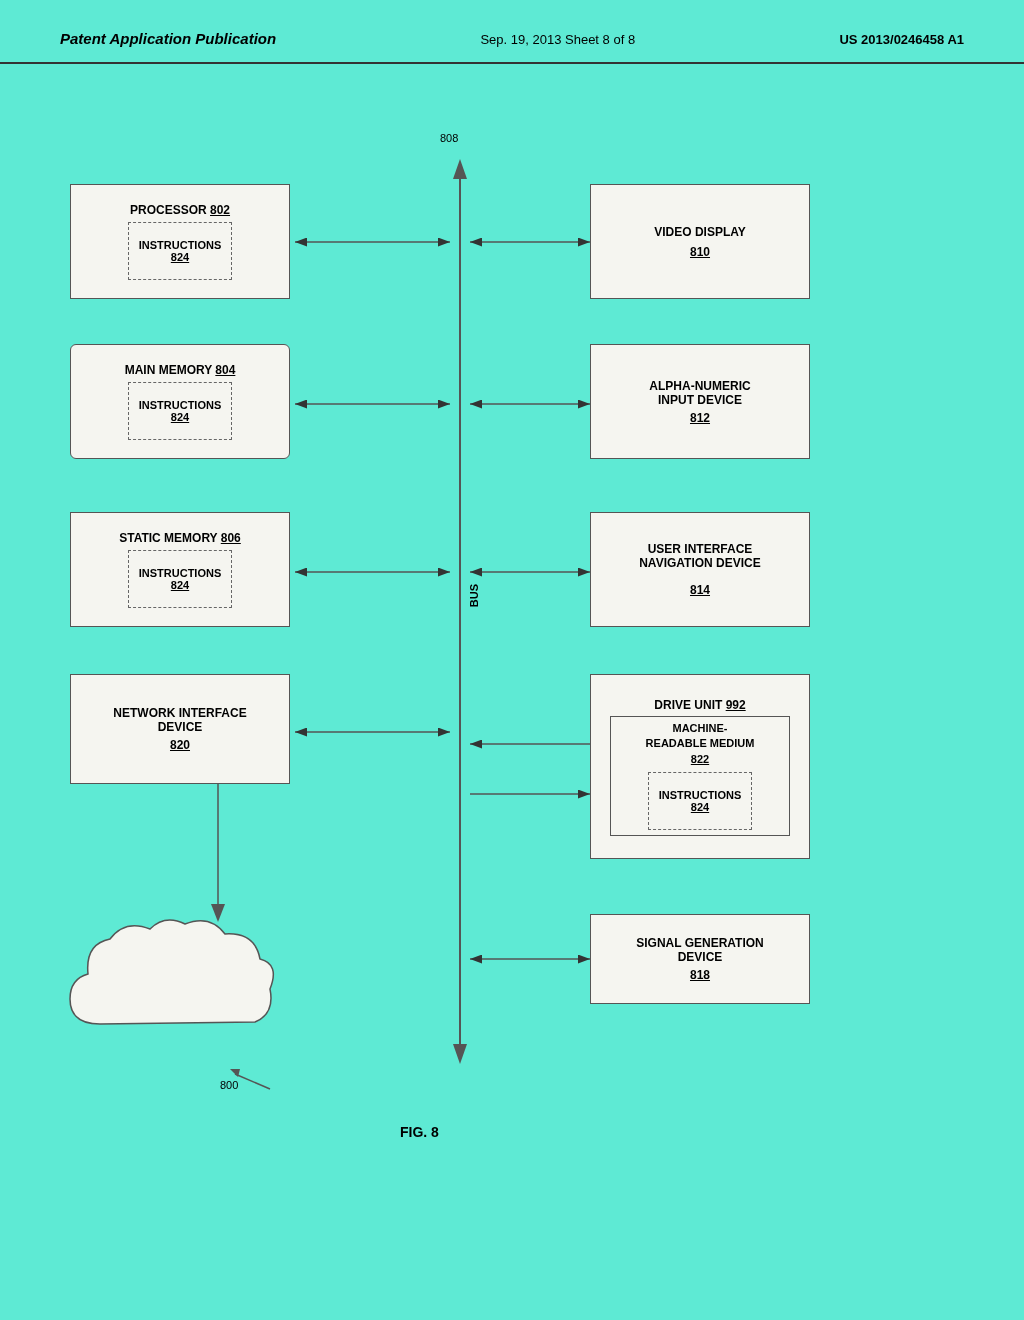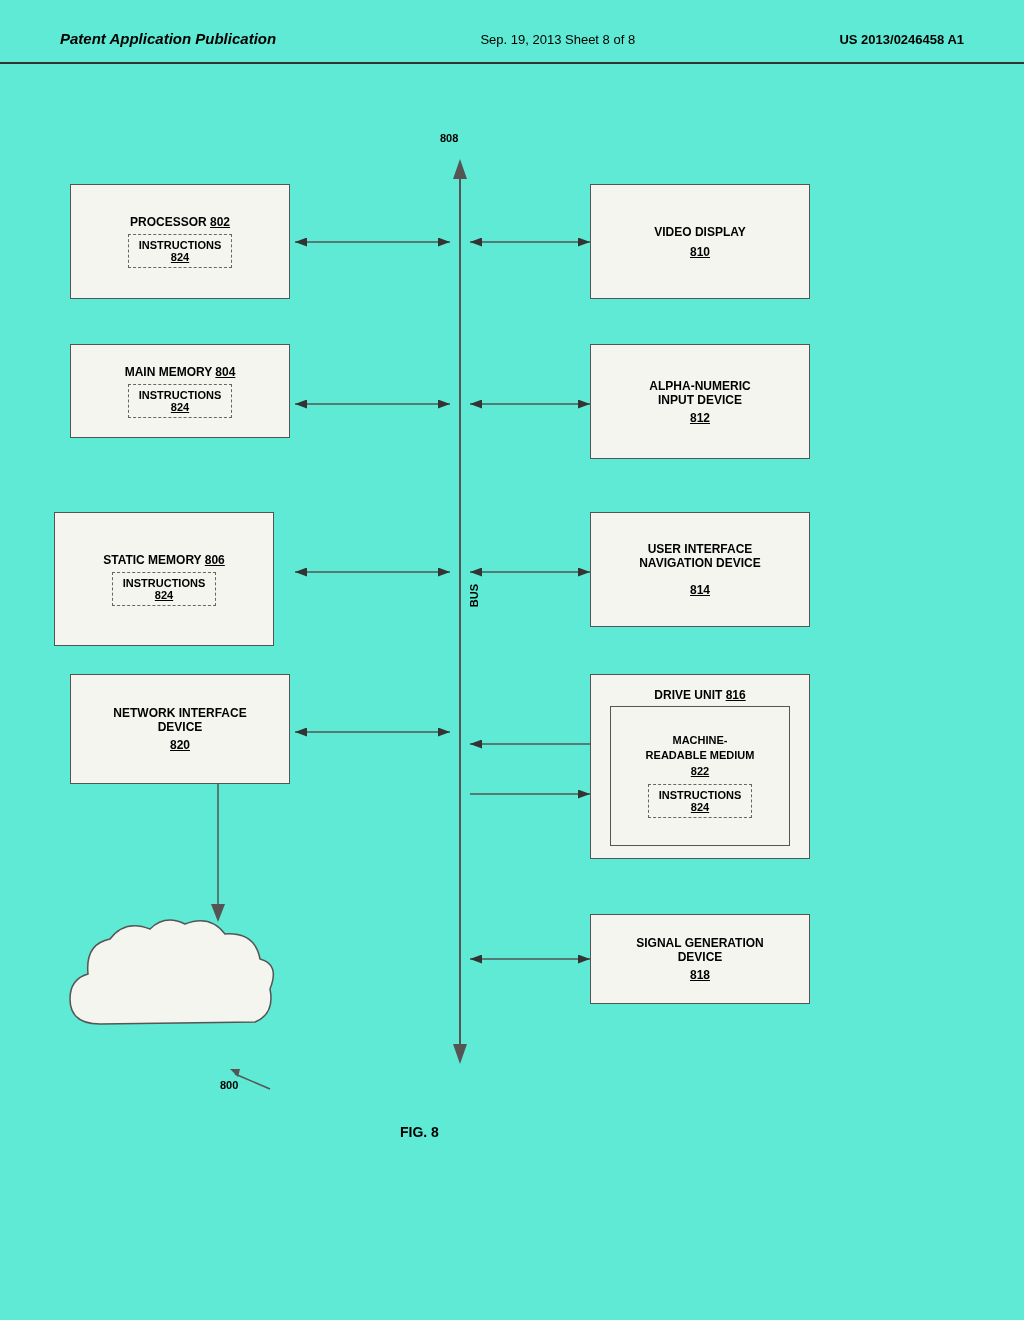--- a/index.html
+++ b/index.html
@@ -58,21 +58,21 @@
       font-size: 12px;
       font-weight: bold;
       display: flex;
       flex-direction: column;
       align-items: center;
       justify-content: center;
       padding: 6px;
     }
     .box .inner-box {
       border: 1.5px dashed #666;
-      padding: 4px 10px;
+      padding: 16px 10px;
       margin-top: 5px;
       font-size: 11px;
       text-align: center;
       background: #f5f5f0;
     }
     .underline {
       text-decoration: underline;
     }
 
     
@@ -110,21 +110,21 @@
       position: absolute;
       font-size: 14px;
       font-weight: bold;
       text-align: center;
     }
 
     
     .ref-label {
       position: absolute;
       font-size: 11px;
-      font-weight: bold;
+      font-weight: normal;
     }
 
     
     .svg-overlay {
       position: absolute;
       top: 0; left: 0;
       width: 100%;
       height: 100%;
       pointer-events: none;
     }
@@ -193,31 +193,31 @@
     <div class="box" style="left:70px; top:100px; width:220px; height:115px;">
       <div>
         <span>PROCESSOR</span> <span class="underline">802</span>
       </div>
       <div class="inner-box">
         <div>INSTRUCTIONS</div>
         <div class="underline">824</div>
       </div>
     </div>
 
-    <div class="box" style="left:70px; top:260px; width:220px; height:94px;">
+    <div class="box" style="left:70px; top:260px; width:220px; height:115px;border-radius:6px;">
       <div>
         <span>MAIN MEMORY</span> <span class="underline">804</span>
       </div>
       <div class="inner-box">
         <div>INSTRUCTIONS</div>
         <div class="underline">824</div>
       </div>
     </div>
 
-    <div class="box" style="left:54px; top:428px; width:220px; height:134px;">
+    <div class="box" style="left:70px; top:428px; width:220px; height:115px;">
       <div>
         <span>STATIC MEMORY</span> <span class="underline">806</span>
       </div>
       <div class="inner-box">
         <div>INSTRUCTIONS</div>
         <div class="underline">824</div>
       </div>
     </div>
 
     <div class="box" style="left:70px; top:590px; width:220px; height:110px;">
@@ -250,24 +250,24 @@
 
     <div class="box" style="left:590px; top:428px; width:220px; height:115px;">
       <div>
         USER INTERFACE<br>NAVIGATION DEVICE
       </div>
       <div class="underline" style="margin-top:13px;text-align:right;">814</div>
     </div>
 
     <div class="box" style="left:590px; top:590px; width:220px; height:185px;">
       <div style="width:100%; text-align:center; margin-bottom:4px;">
-        DRIVE UNIT <span class="underline">816</span>
-      </div>
-
-      <div class="box" style="position:relative; width:180px; height:140px; border:1.5px solid #555;">
+        DRIVE UNIT <span class="underline">992</span>
+      </div>
+
+      <div class="box" style="position:relative; width:180px; height:120px; border:1.5px solid #555;">
         <div style="font-size:11px; line-height:1.4;">
           MACHINE-<br>READABLE MEDIUM<br><span class="underline">822</span>
         </div>
         <div class="inner-box">
           <div>INSTRUCTIONS</div>
           <div class="underline">824</div>
         </div>
       </div>
     </div>
 

